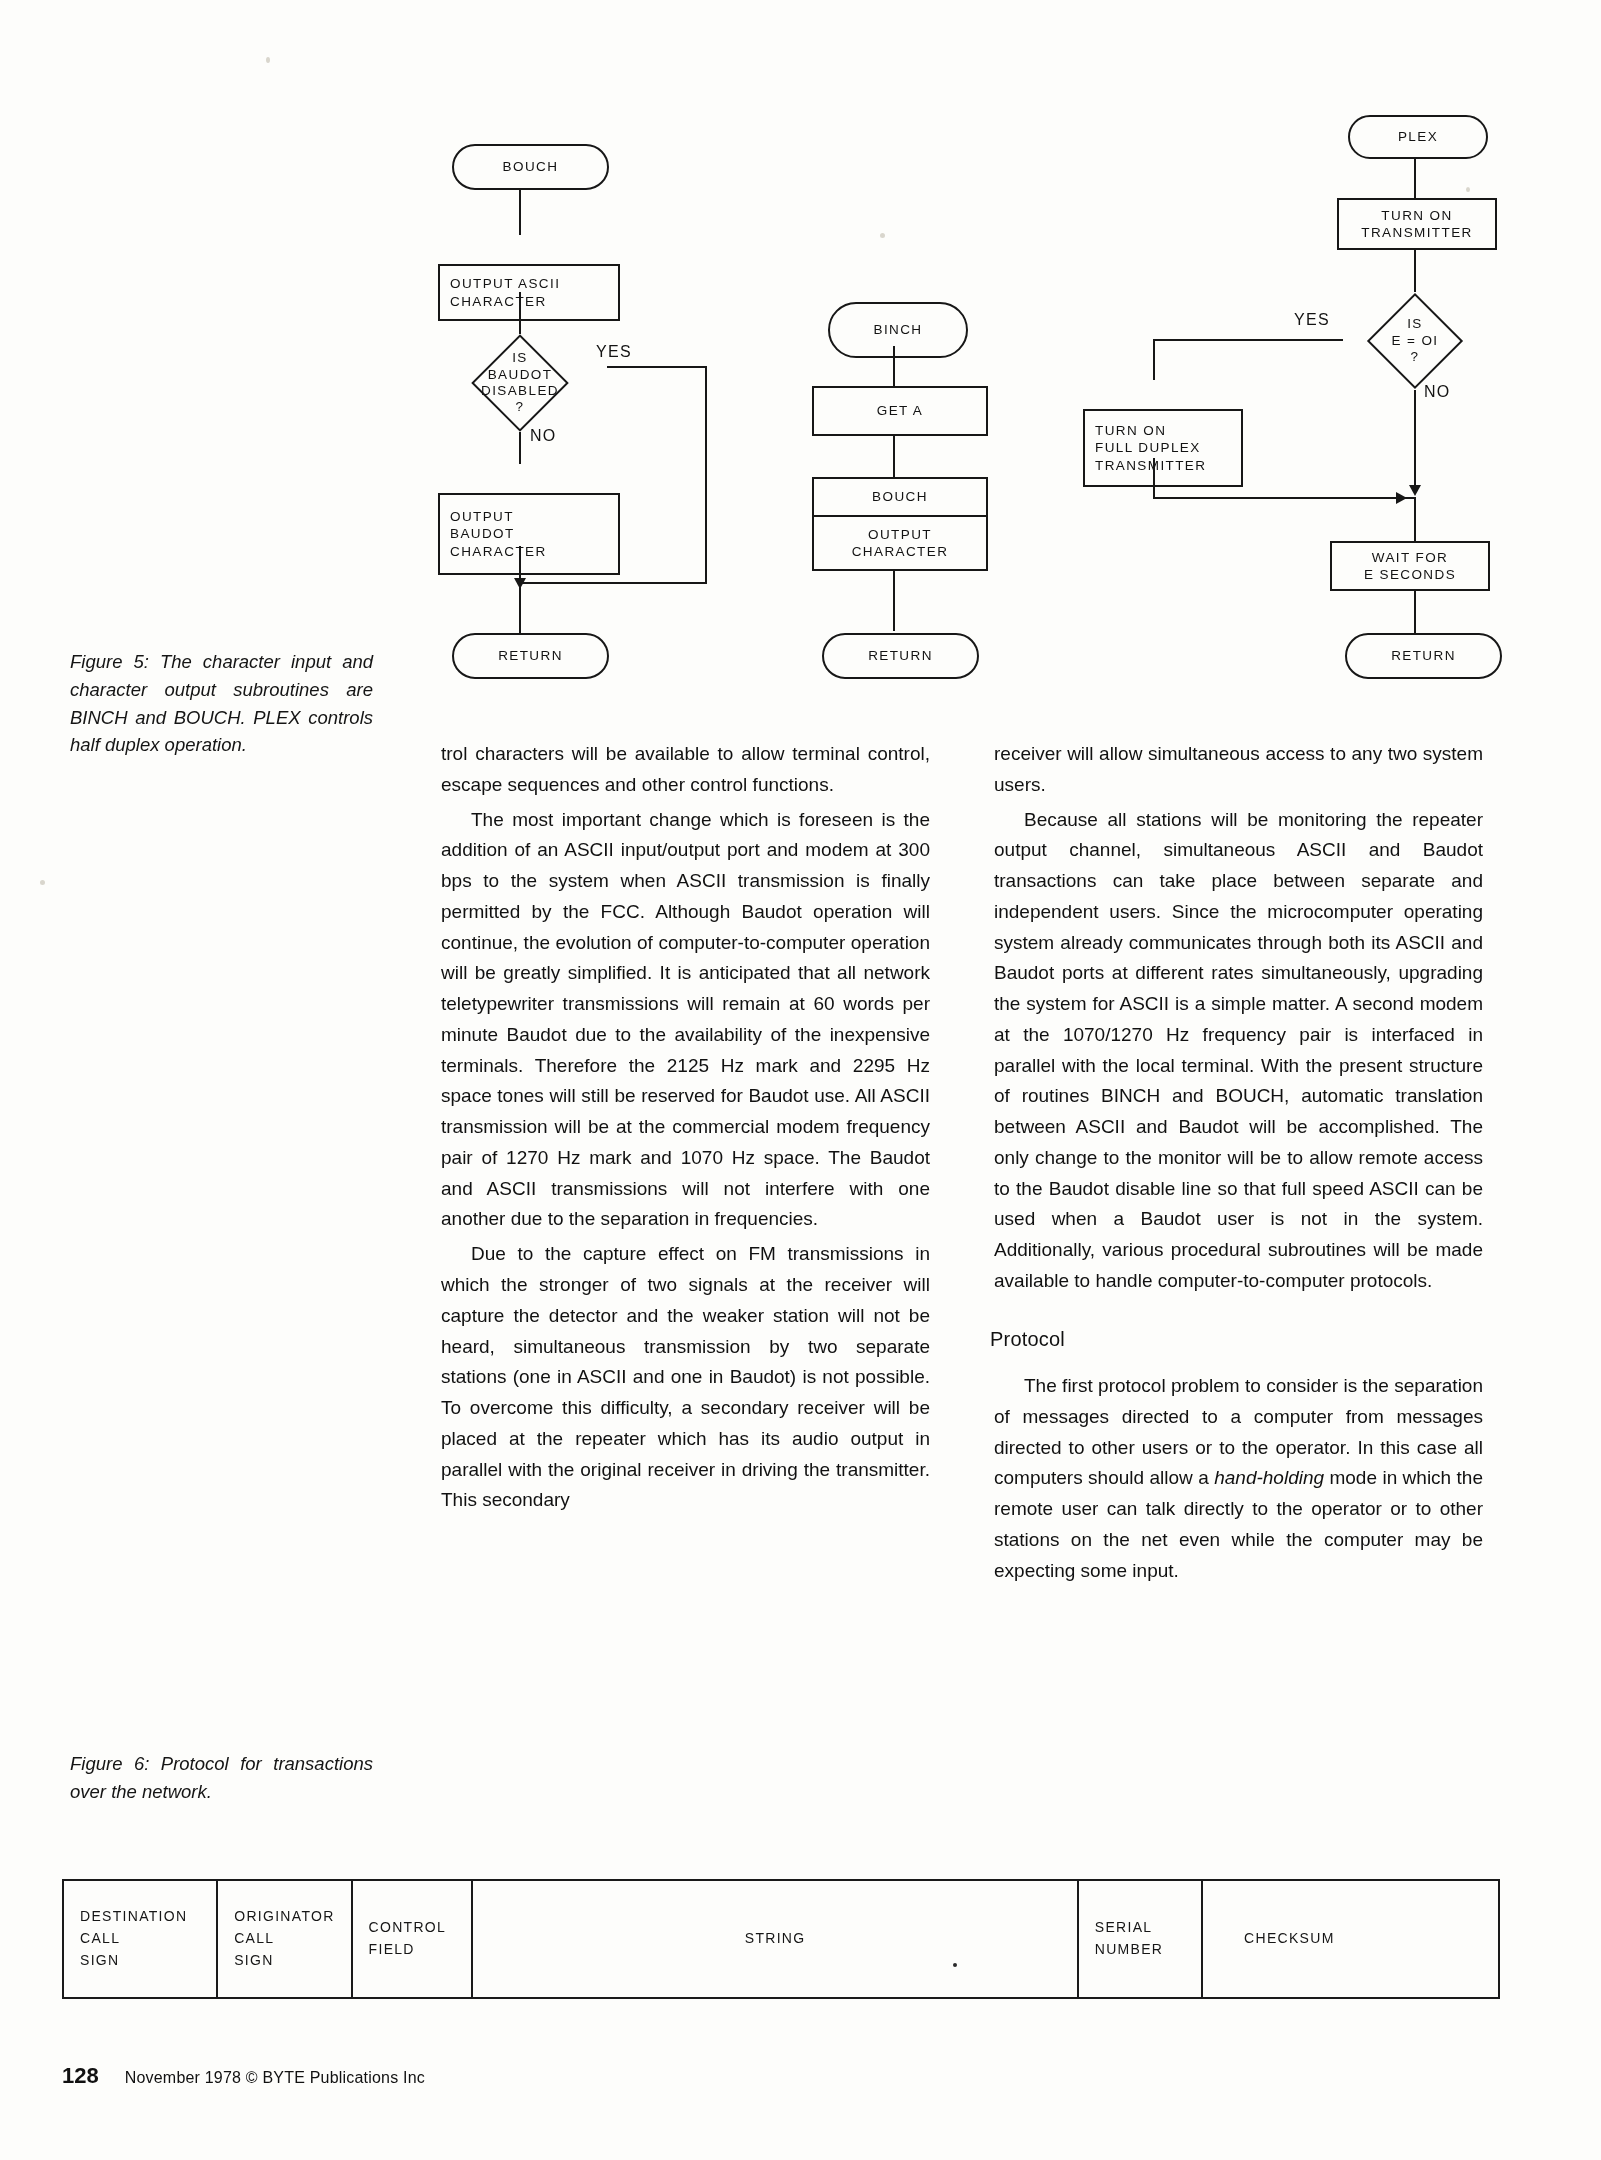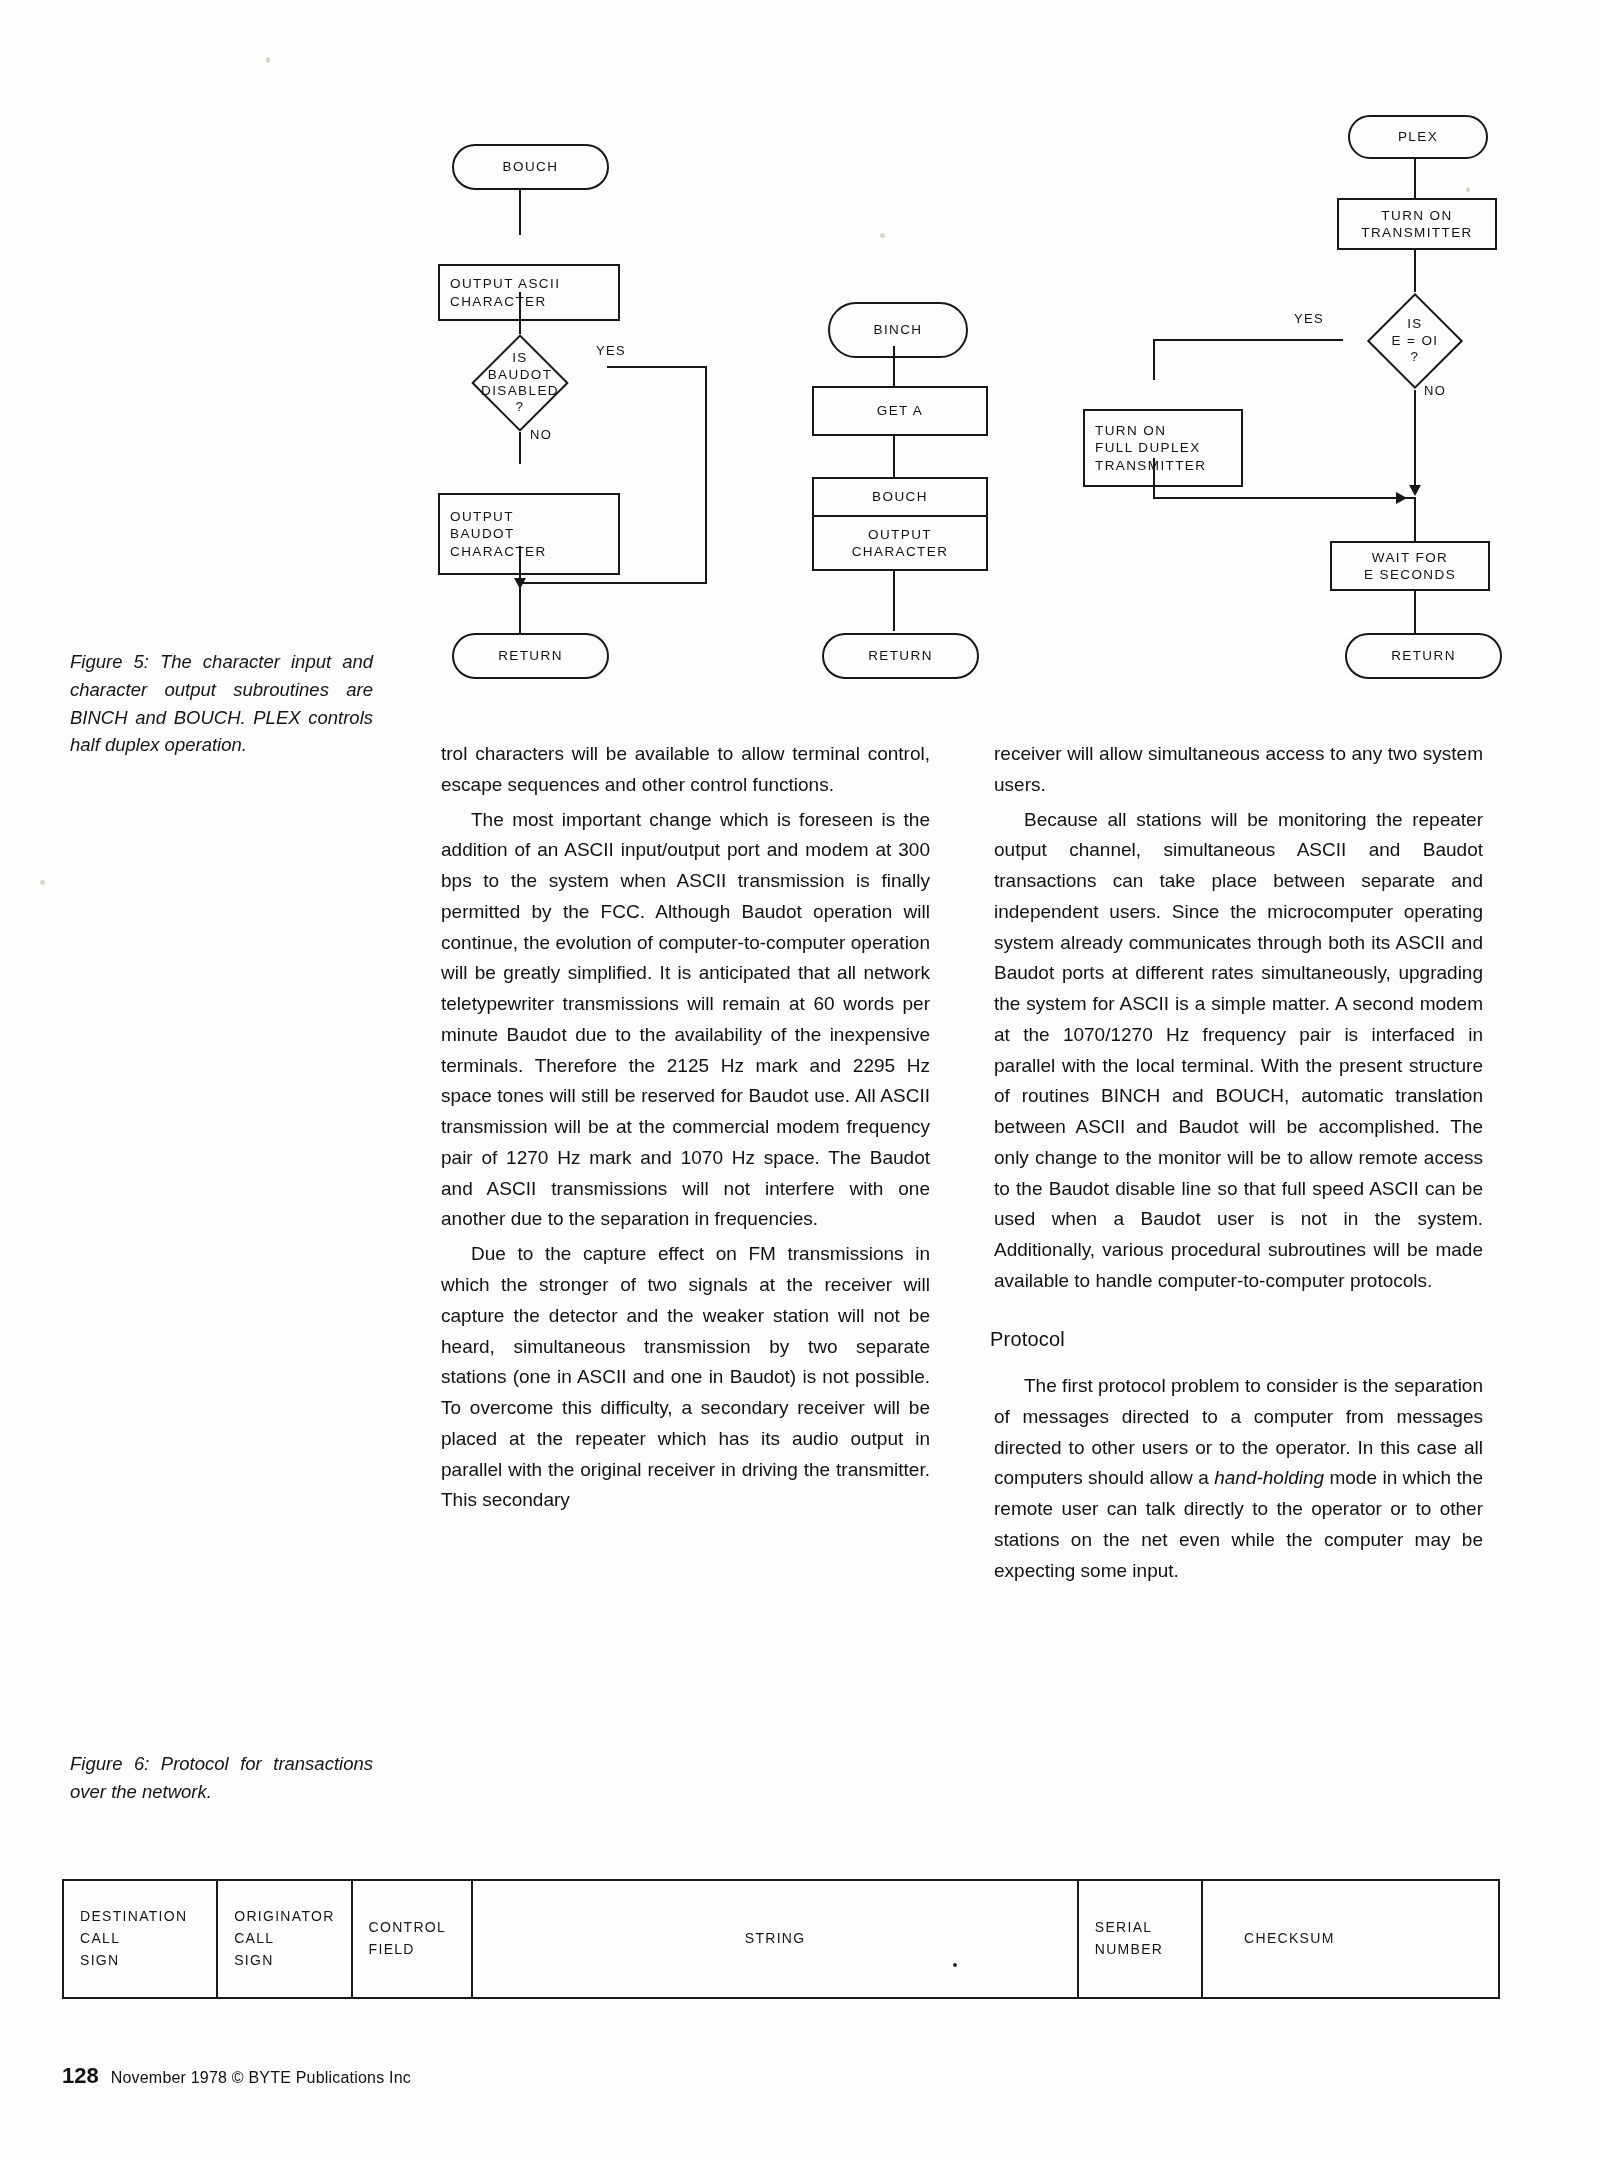--- a/index.html
+++ b/index.html
@@ -82,21 +82,21 @@
   }
   .arrow-r {
     position: absolute;
     width: 0; height: 0;
     border-top: 6.5px solid transparent;
     border-bottom: 6.5px solid transparent;
     border-left: 11px solid #171717;
   }
   .edge-label {
     position: absolute;
-    font-size: 13px;
+    font-size: 16px;
     letter-spacing: 1.3px;
     color: #131313;
     white-space: nowrap;
   }
 
   
   .caption {
     position: absolute;
     font-family: "Liberation Sans", sans-serif;
     font-style: italic;
@@ -164,21 +164,21 @@
     width: 4px; height: 4px;
     background: #2a2a2a;
     border-radius: 50%;
   }
 
   
   #footer {
     position: absolute;
     display: flex;
     align-items: baseline;
-    gap: 12px;
+    gap: 26px;
   }
   #footer .pageno {
     font-size: 22px;
     font-weight: bold;
     color: #111;
   }
   #footer .credit {
     font-size: 16px;
     color: #111;
     letter-spacing: 0.2px;

